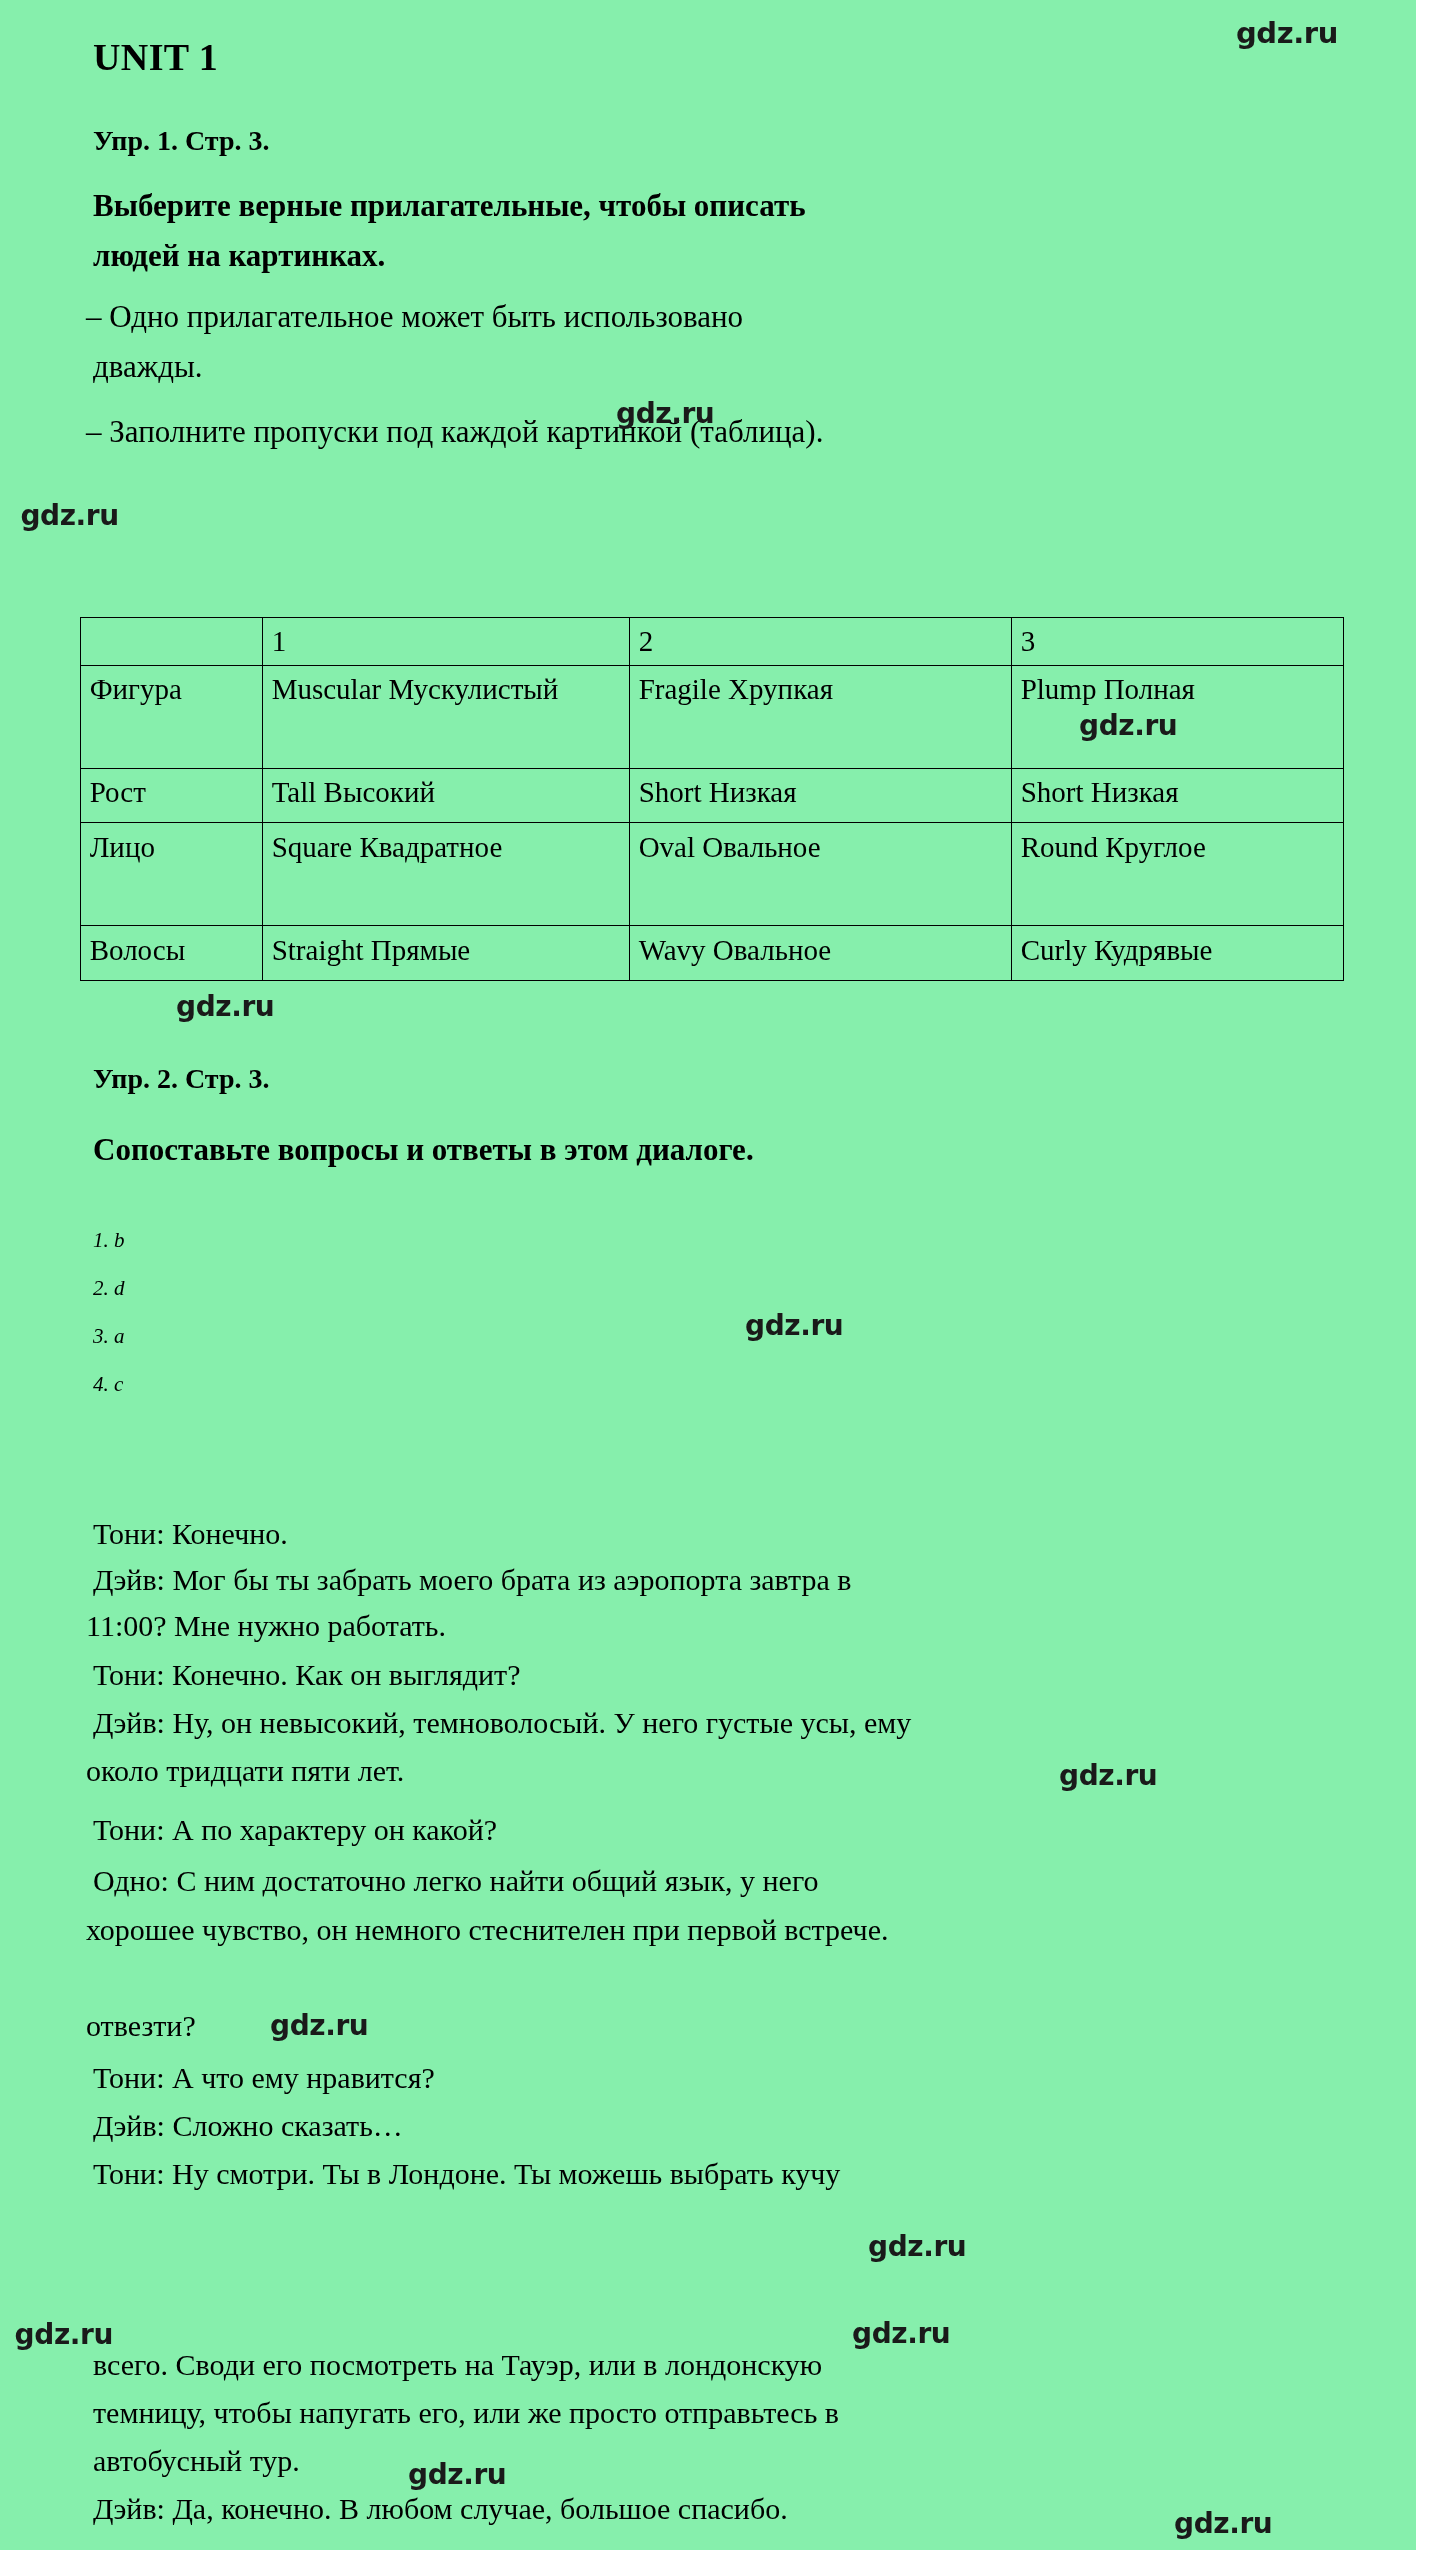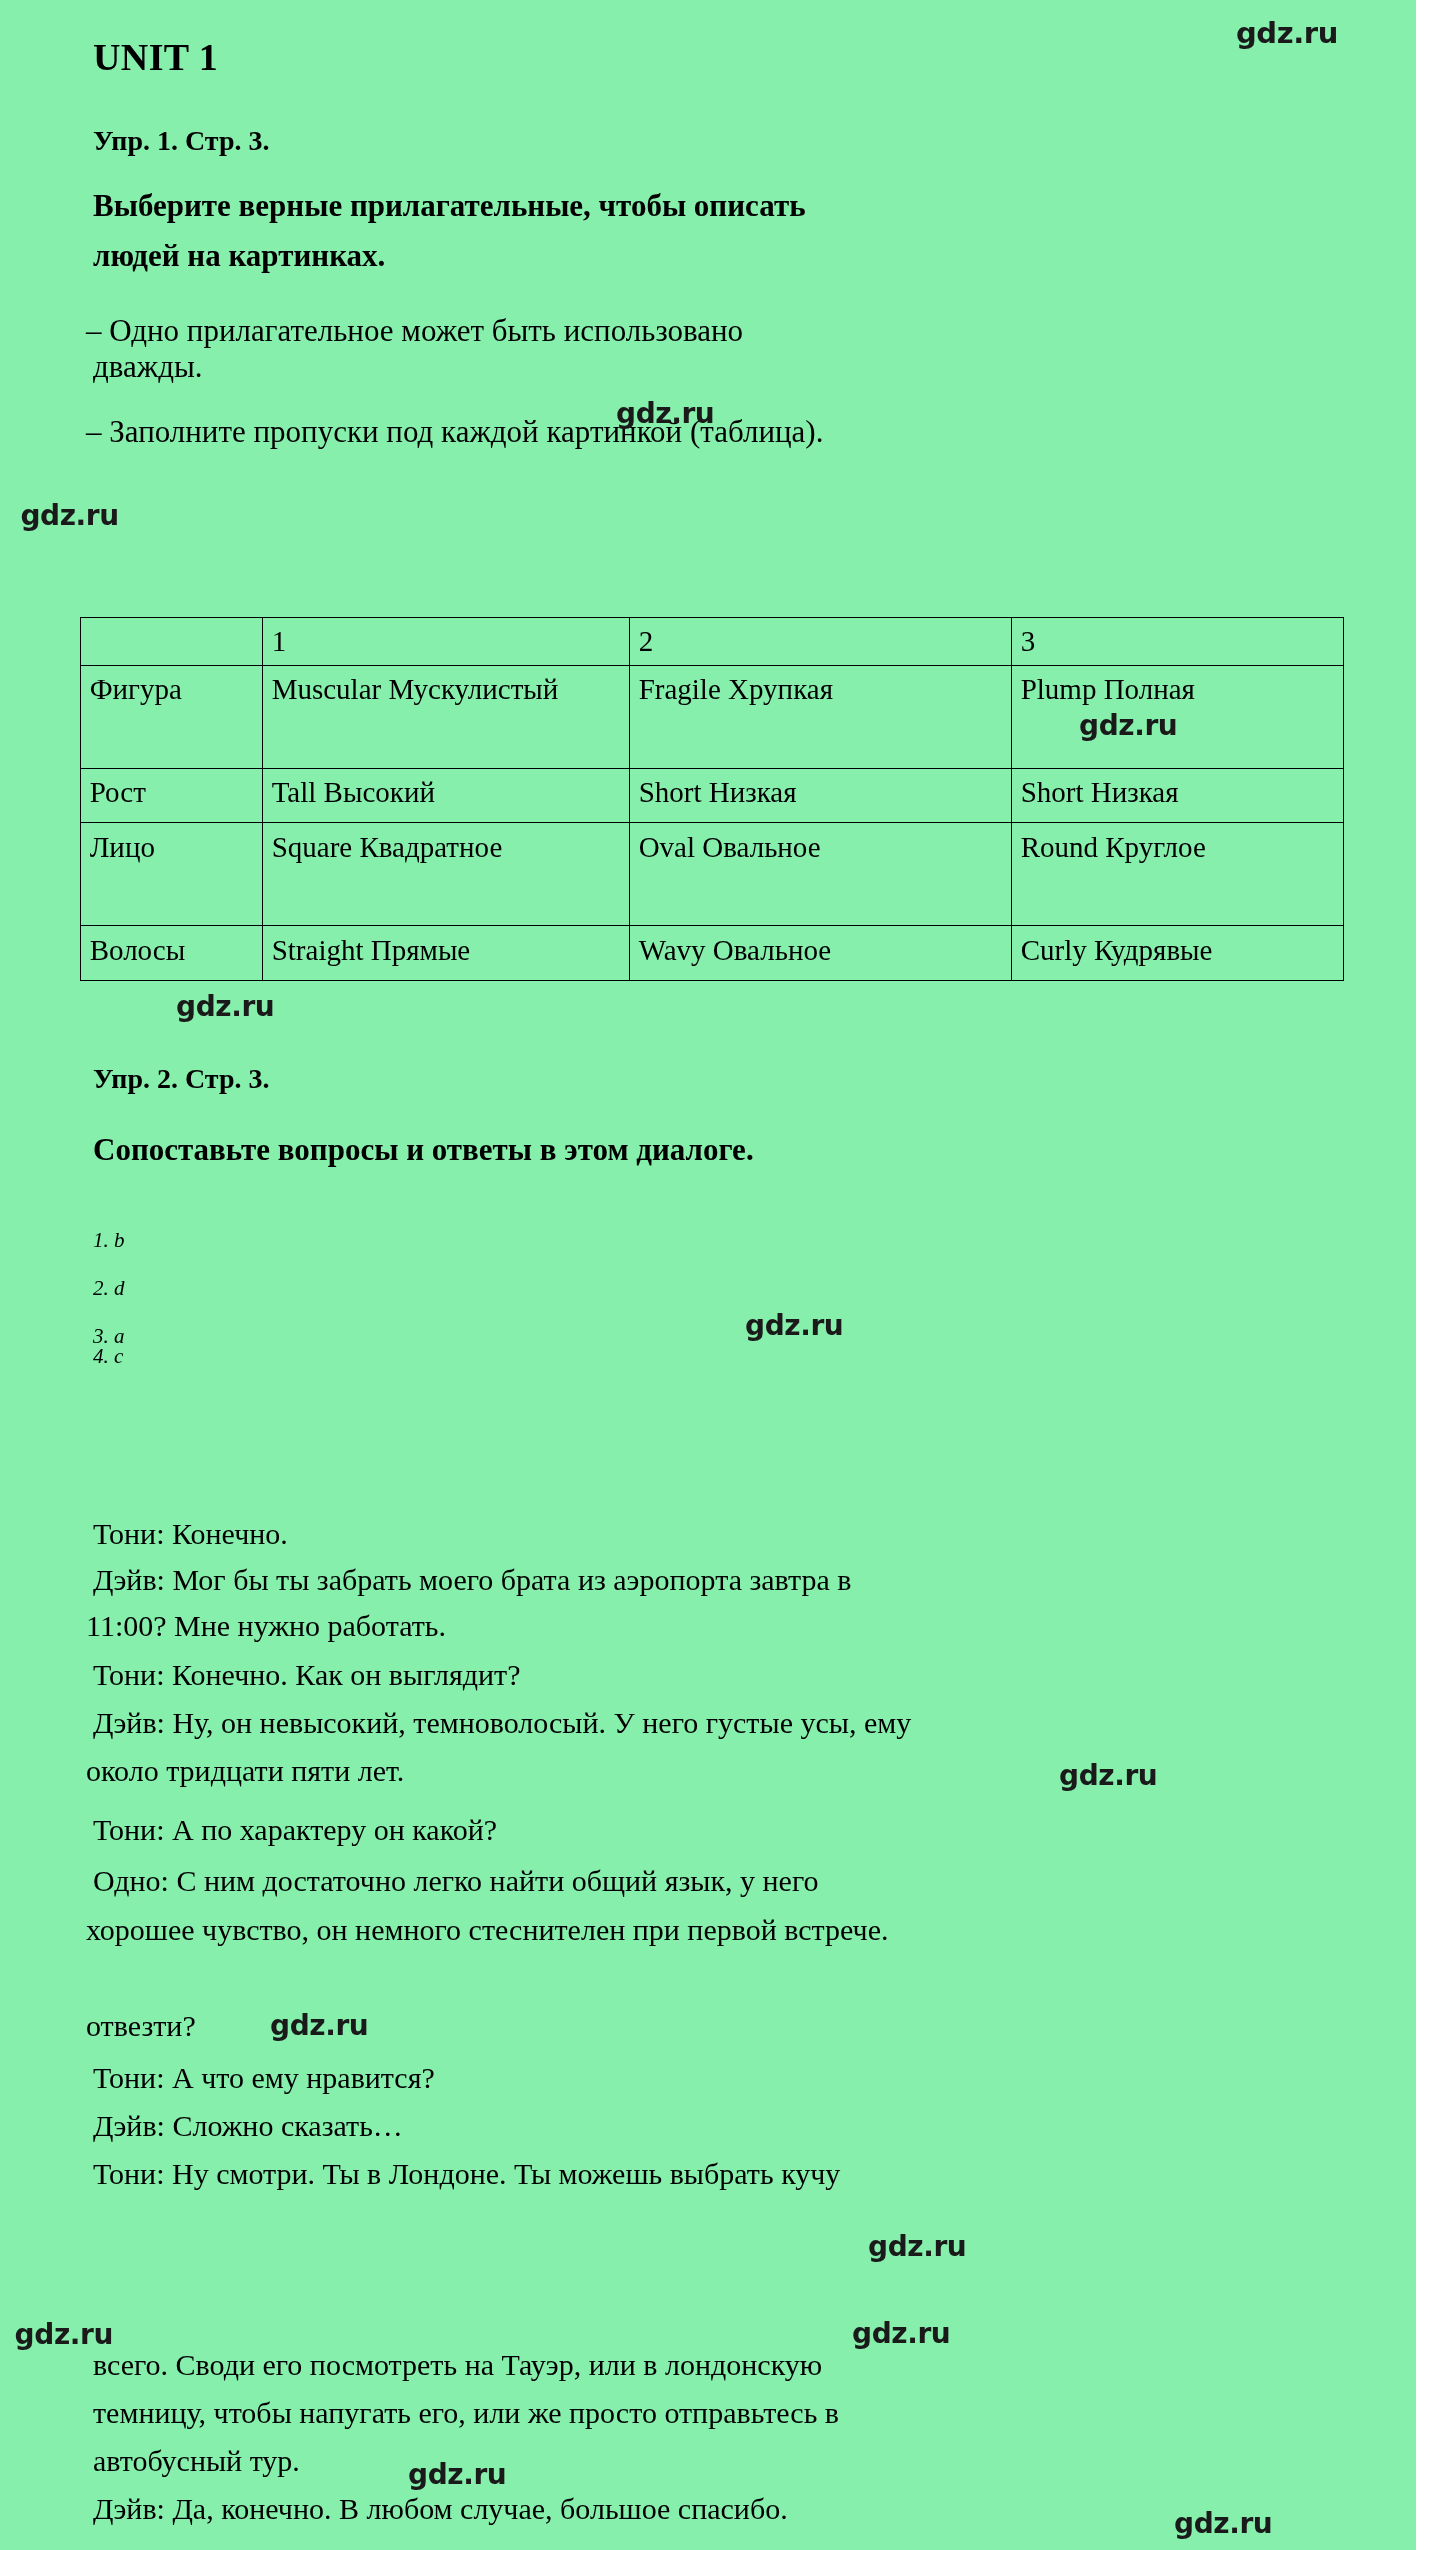--- a/index.html
+++ b/index.html
@@ -98,21 +98,21 @@
 
 <div class="page">
 
   <div class="unit-title">UNIT 1</div>
 
   <div class="exheader" style="left:93px; top:125px;">Упр. 1. Стр. 3.</div>
 
   <div class="blk bold" style="left:93px; top:182px;">Выберите верные прилагательные, чтобы описать</div>
   <div class="blk bold" style="left:93px; top:232px;">людей на картинках.</div>
 
-  <div class="blk" style="left:86px; top:307px;">– Одно прилагательное может быть использовано</div>
+  <div class="blk" style="left:86px; top:293px;">– Одно прилагательное может быть использовано</div>
   <div class="blk" style="left:93px; top:343px;">дважды.</div>
 
   <div class="blk" style="left:86px; top:408px;">– Заполните пропуски под каждой картинкой (таблица).</div>
 
   <div class="tbl-wrap">
     <table class="grid">
       <tbody>
         <tr class="r-head">
           <td class="c0"></td>
           <td class="c1">1</td>
@@ -147,21 +147,21 @@
     </table>
   </div>
 
   <div class="exheader" style="left:93px; top:1063px;">Упр. 2. Стр. 3.</div>
 
   <div class="blk bold" style="left:93px; top:1126px;">Сопоставьте вопросы и ответы в этом диалоге.</div>
 
   <div class="ans" style="left:93px; top:1228px;">1. b</div>
   <div class="ans" style="left:93px; top:1276px;">2. d</div>
   <div class="ans" style="left:93px; top:1324px;">3. a</div>
-  <div class="ans" style="left:93px; top:1344px;">4. c</div>
+  <div class="ans" style="left:93px; top:1372px;">4. c</div>
 
   <div class="dlg" style="left:93px; top:1511px;">Тони: Конечно.</div>
   <div class="dlg" style="left:93px; top:1557px;">Дэйв: Мог бы ты забрать моего брата из аэропорта завтра в</div>
   <div class="dlg" style="left:86px; top:1603px;">11:00? Мне нужно работать.</div>
   <div class="dlg" style="left:93px; top:1652px;">Тони: Конечно. Как он выглядит?</div>
   <div class="dlg" style="left:93px; top:1700px;">Дэйв: Ну, он невысокий, темноволосый. У него густые усы, ему</div>
   <div class="dlg" style="left:86px; top:1748px;">около тридцати пяти лет.</div>
   <div class="dlg" style="left:93px; top:1807px;">Тони: А по характеру он какой?</div>
   <div class="dlg" style="left:93px; top:1858px;">Одно: С ним достаточно легко найти общий язык, у него</div>
   <div class="dlg" style="left:86px; top:1907px;">хорошее чувство, он немного стеснителен при первой встрече.</div>

